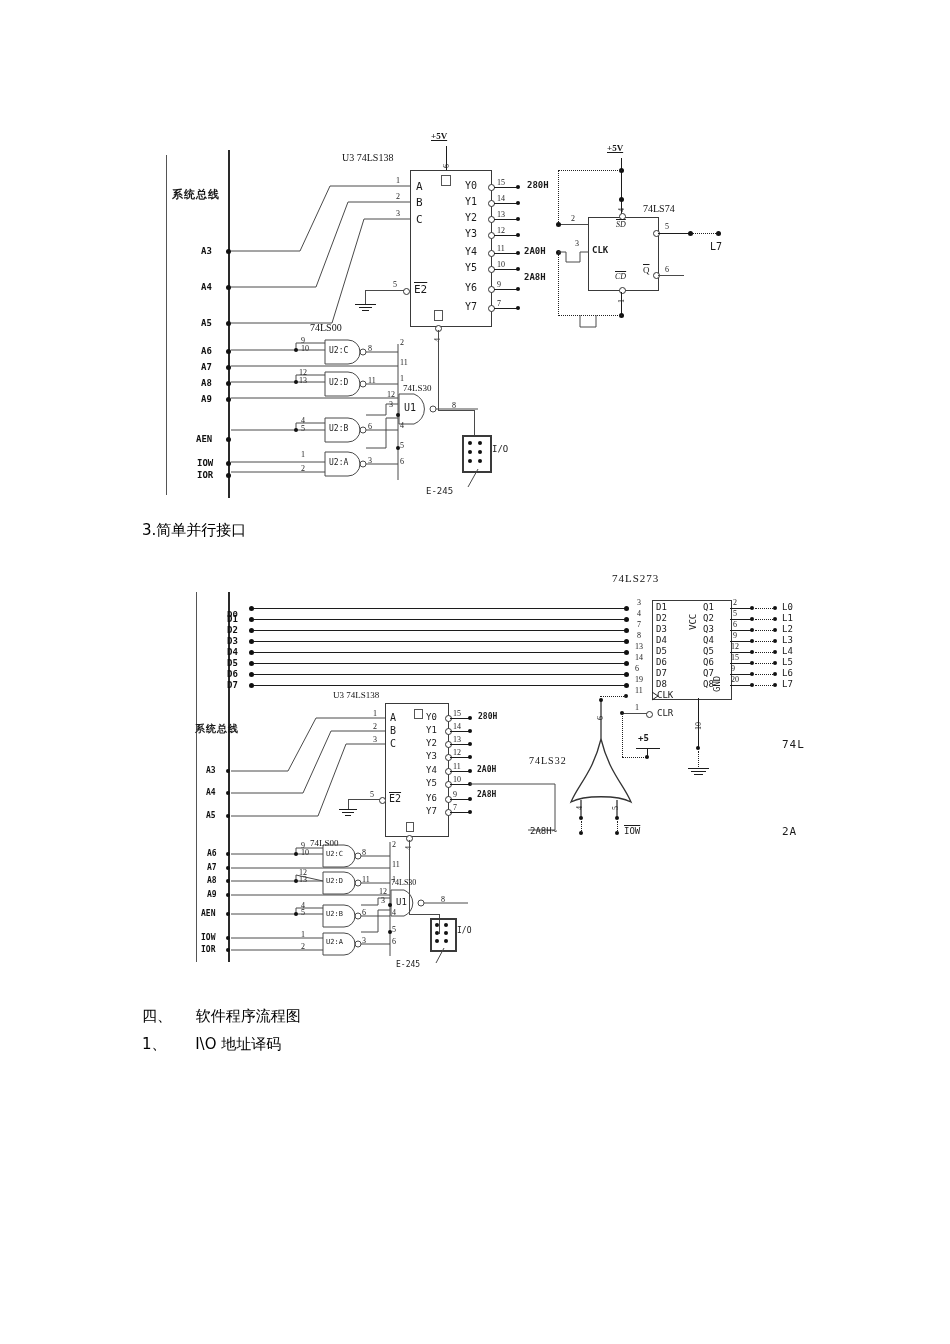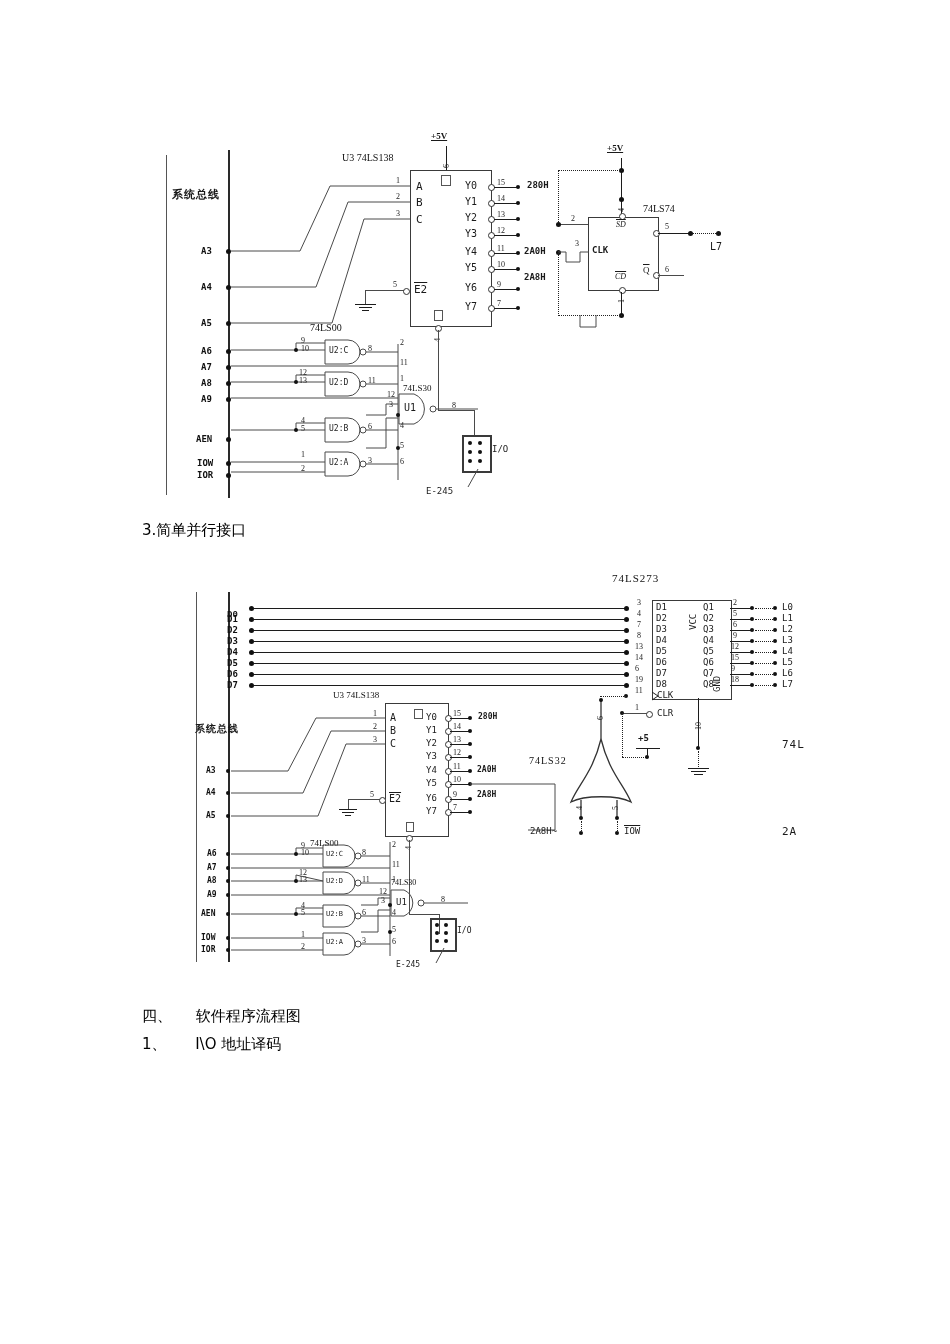--- a/index.html
+++ b/index.html
@@ -449,21 +449,21 @@
       <div class="pin" style="left:731px;top:664px;">9</div>
       <div class="wire h dk" style="left:730px;top:674px;width:22px;"></div>
       <div class="dot sm" style="left:750px;top:672px;"></div>
       <div class="dwire" style="left:755px;top:674px;width:20px;"></div>
       <div class="dot sm" style="left:773px;top:672px;"></div>
       <div class="lbl mono" style="left:782px;top:668px;font-size:9px;">L6</div>
 
       <div class="lbl mono" style="left:656px;top:679px;font-size:9px;">D8</div>
       <div class="pin" style="left:635px;top:675px;">19</div>
       <div class="lbl mono" style="left:703px;top:679px;font-size:9px;">Q8</div>
-      <div class="pin" style="left:731px;top:675px;">18</div>
+      <div class="pin" style="left:731px;top:675px;">20</div>
       <div class="wire h dk" style="left:730px;top:685px;width:22px;"></div>
       <div class="dot sm" style="left:750px;top:683px;"></div>
       <div class="dwire" style="left:755px;top:685px;width:20px;"></div>
       <div class="dot sm" style="left:773px;top:683px;"></div>
       <div class="lbl mono" style="left:782px;top:679px;font-size:9px;">L7</div>
     </div>
 
     <div class="lbl mono" style="left:657px;top:690px;font-size:9px;">CLK</div>
     <div class="pin" style="left:635px;top:686px;">11</div>
     <svg class="ovl-svg" width="950" height="1000">

